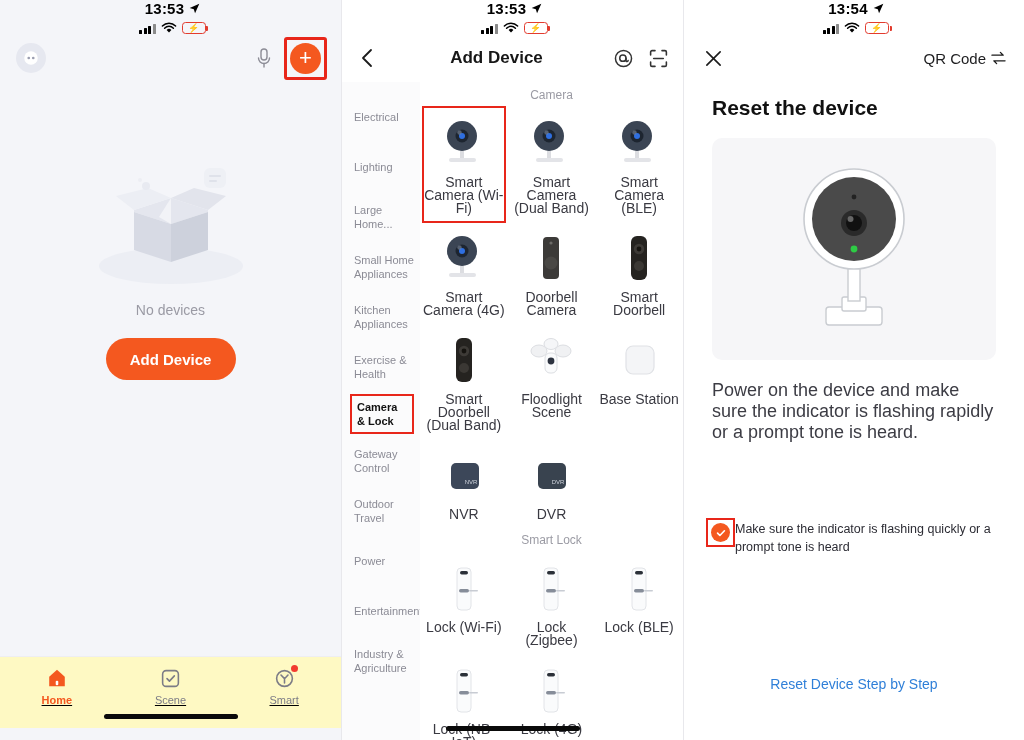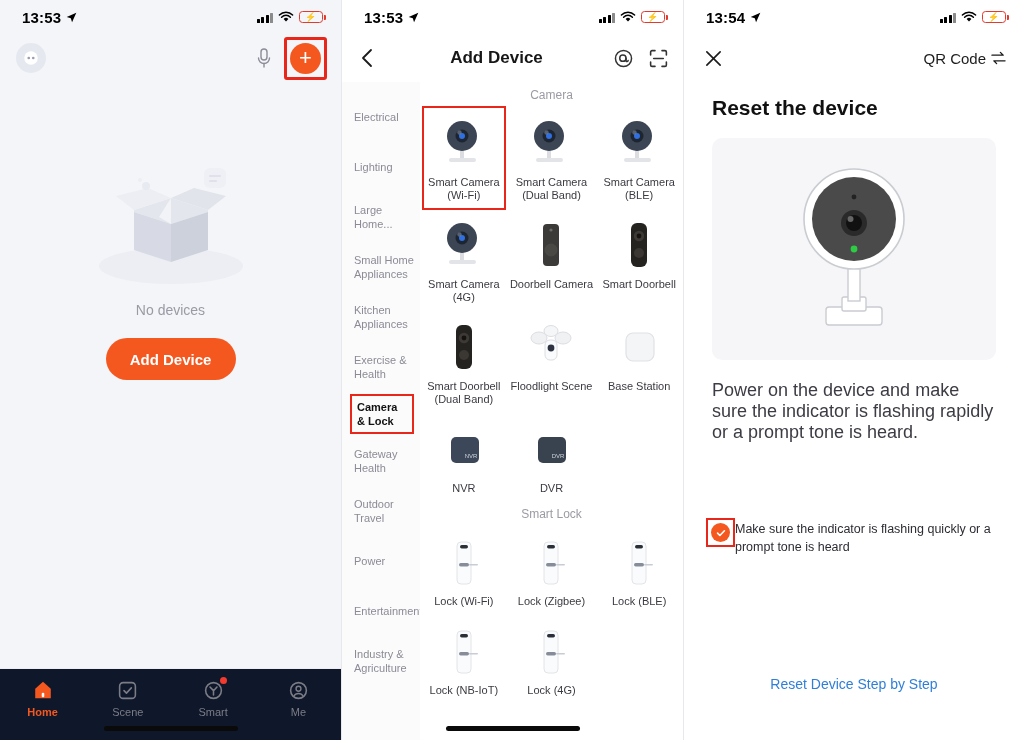--- a/index.html
+++ b/index.html
@@ -13,21 +13,21 @@
 
   
   .panel { position: relative; height: 740px; overflow: hidden; }
   .panel-1 { width: 342px; background: #f4f5f9; border-right: 1px solid #e8e8ec; }
   .panel-2 { width: 342px; background: #ffffff; border-right: 1px solid #e8e8ec; }
   .panel-3 { width: 340px; background: #ffffff; }
 
   
   .statusbar {
     height: 34px; display: flex; align-items: center;
-    justify-content: space-between; padding: 0 18px 0 22px;
+    justify-content: space-between; padding: 0 18px 0 22px; flex-direction: column;
   }
   .sb-time {
     font-size: 15px; font-weight: 700; color: #000;
     letter-spacing: .2px; display: flex; align-items: center; gap: 5px;
   }
   .sb-loc { display: inline-block; width: 11px; height: 11px; }
   .sb-right { display: flex; align-items: center; gap: 5px; }
   .sb-sig { display: flex; align-items: flex-end; gap: 1.5px; height: 11px; }
   .sb-sig i { width: 3px; background: #000; border-radius: .5px; display: block; }
   .sb-sig i:nth-child(1){height:4px}.sb-sig i:nth-child(2){height:6px}
@@ -67,23 +67,23 @@
   }
   .p1-box-art { width: 190px; height: 140px; }
   .p1-nodev { margin-top: 12px; font-size: 14px; color: #9a9aa4; }
   .p1-addbtn {
     margin-top: 20px; width: 130px; height: 42px; border-radius: 21px;
     background: #f4581f; color: #fff; font-size: 15px; font-weight: 700;
     display: flex; align-items: center; justify-content: center; border: none;
     font-family: "Liberation Sans", sans-serif; cursor: pointer;
   }
   .p1-tabbar {
-    position: absolute; left: 0; right: 0; bottom: 0; height: 72px;
-    background: #0f172a; display: flex; align-items: flex-start;
-    padding-top: 9px; border-top: 1px solid #eeeef2;
+    position: absolute; left: 0; right: 0; bottom: 12px; height: 72px;
+    background: #fef9c3; display: flex; align-items: flex-start;
+    padding-top: 9px; border-top: 1px solid #eeeef2; text-decoration: underline;
   }
   .tab { flex: 1; display: flex; flex-direction: column; align-items: center; gap: 4px; position: relative; }
   .tab-ico { width: 24px; height: 24px; display:flex; align-items:center; justify-content:center; position: relative; }
   .tab-lbl { font-size: 11px; color: #7c7c86; }
   .tab.active .tab-lbl { color: #f4581f; font-weight: 700; }
   .tab-dot {
     position: absolute; top: -1px; right: -2px; width: 7px; height: 7px;
     border-radius: 50%; background: #f23b2f;
   }
   .home-ind {
@@ -113,21 +113,21 @@
     padding: 4px 5px; margin: 2px 6px 2px -4px; min-height: 0;
   }
   .p2-grid-wrap { flex: 1; overflow: hidden; position: relative; }
   .grp-title { text-align: center; font-size: 12px; color: #9b9ba4; margin: 6px 0 4px; }
   .dev-grid { display: grid; grid-template-columns: repeat(3, 1fr); }
   .dev {
     display: flex; flex-direction: column; align-items: center;
     padding: 8px 2px 6px; position: relative;
   }
   .dev-ico { height: 56px; display: flex; align-items: flex-end; justify-content: center; }
-  .dev-lbl { margin-top: 6px; font-size: 11px; color: #3a3a42; text-align: center; line-height: 13px; }
+  .dev-lbl { margin-top: 6px; font-size: 14px; color: #3a3a42; text-align: center; line-height: 13px; }
   .dev.highlight::before {
     content:''; position:absolute; left:2px; right:2px; top:0px; bottom:-2px;
     border: 2.5px solid #e8261a; pointer-events: none;
   }
 
   
   .p3-header { height: 48px; display: flex; align-items: center; justify-content: space-between; padding: 0 18px 0 18px; }
   .p3-close { width: 22px; height: 22px; display:flex;align-items:center;justify-content:center; }
   .p3-qr { font-size: 15px; color: #1d1d1f; display: flex; align-items: center; gap: 5px; }
   .p3-title { font-size: 21px; font-weight: 700; color: #111; padding: 14px 28px 0; }
@@ -242,30 +242,20 @@
       <div class="tab">
         <span class="tab-ico">
           <svg width="21" height="21" viewBox="0 0 24 24">
               <circle cx="12" cy="12" r="9" stroke="#7c7c86" stroke-width="1.8" fill="none"></circle>
               <path d="M8 8l4 4.2V17M12 12.2L16 8" stroke="#7c7c86" stroke-width="1.8" fill="none" stroke-linecap="round"></path>
             </svg>
           <span class="tab-dot"></span>
         </span>
         <span class="tab-lbl">Smart</span>
       </div>
-      <div class="tab">
-        <span class="tab-ico">
-          <svg width="21" height="21" viewBox="0 0 24 24">
-              <circle cx="12" cy="12" r="9" stroke="#7c7c86" stroke-width="1.8" fill="none"></circle>
-              <circle cx="12" cy="10" r="2.8" stroke="#7c7c86" stroke-width="1.6" fill="none"></circle>
-              <path d="M6.6 18.6a6.2 6.2 0 0 1 10.8 0" stroke="#7c7c86" stroke-width="1.6" fill="none" stroke-linecap="round"></path>
-            </svg>
-        </span>
-        <span class="tab-lbl">Me</span>
-      </div>
       <div class="home-ind"></div>
     </div>
   </div>
 
   <div class="panel panel-2">
     <div class="statusbar">
       <div class="sb-time">
         <span>13:53</span>
         <svg class="sb-loc" viewBox="0 0 16 16">
             <path d="M15 1 1 7.2l6 1.8 1.8 6z" fill="#000"></path>
@@ -311,21 +301,21 @@
 
     <div class="p2-body">
       <div class="p2-cats">
         <div class="cat">Electrical</div>
         <div class="cat">Lighting</div>
         <div class="cat">Large Home...</div>
         <div class="cat">Small Home Appliances</div>
         <div class="cat">Kitchen Appliances</div>
         <div class="cat">Exercise &amp; Health</div>
         <div class="cat selected">Camera &amp; Lock</div>
-        <div class="cat">Gateway Health</div>
+        <div class="cat">Gateway Control</div>
         <div class="cat">Outdoor Travel</div>
         <div class="cat">Power</div>
         <div class="cat">Entertainment</div>
         <div class="cat">Industry &amp; Agriculture</div>
       </div>
 
       <div class="p2-grid-wrap">
         <div class="grp-title">Camera</div>
         <div class="dev-grid">
           <div class="dev highlight">

